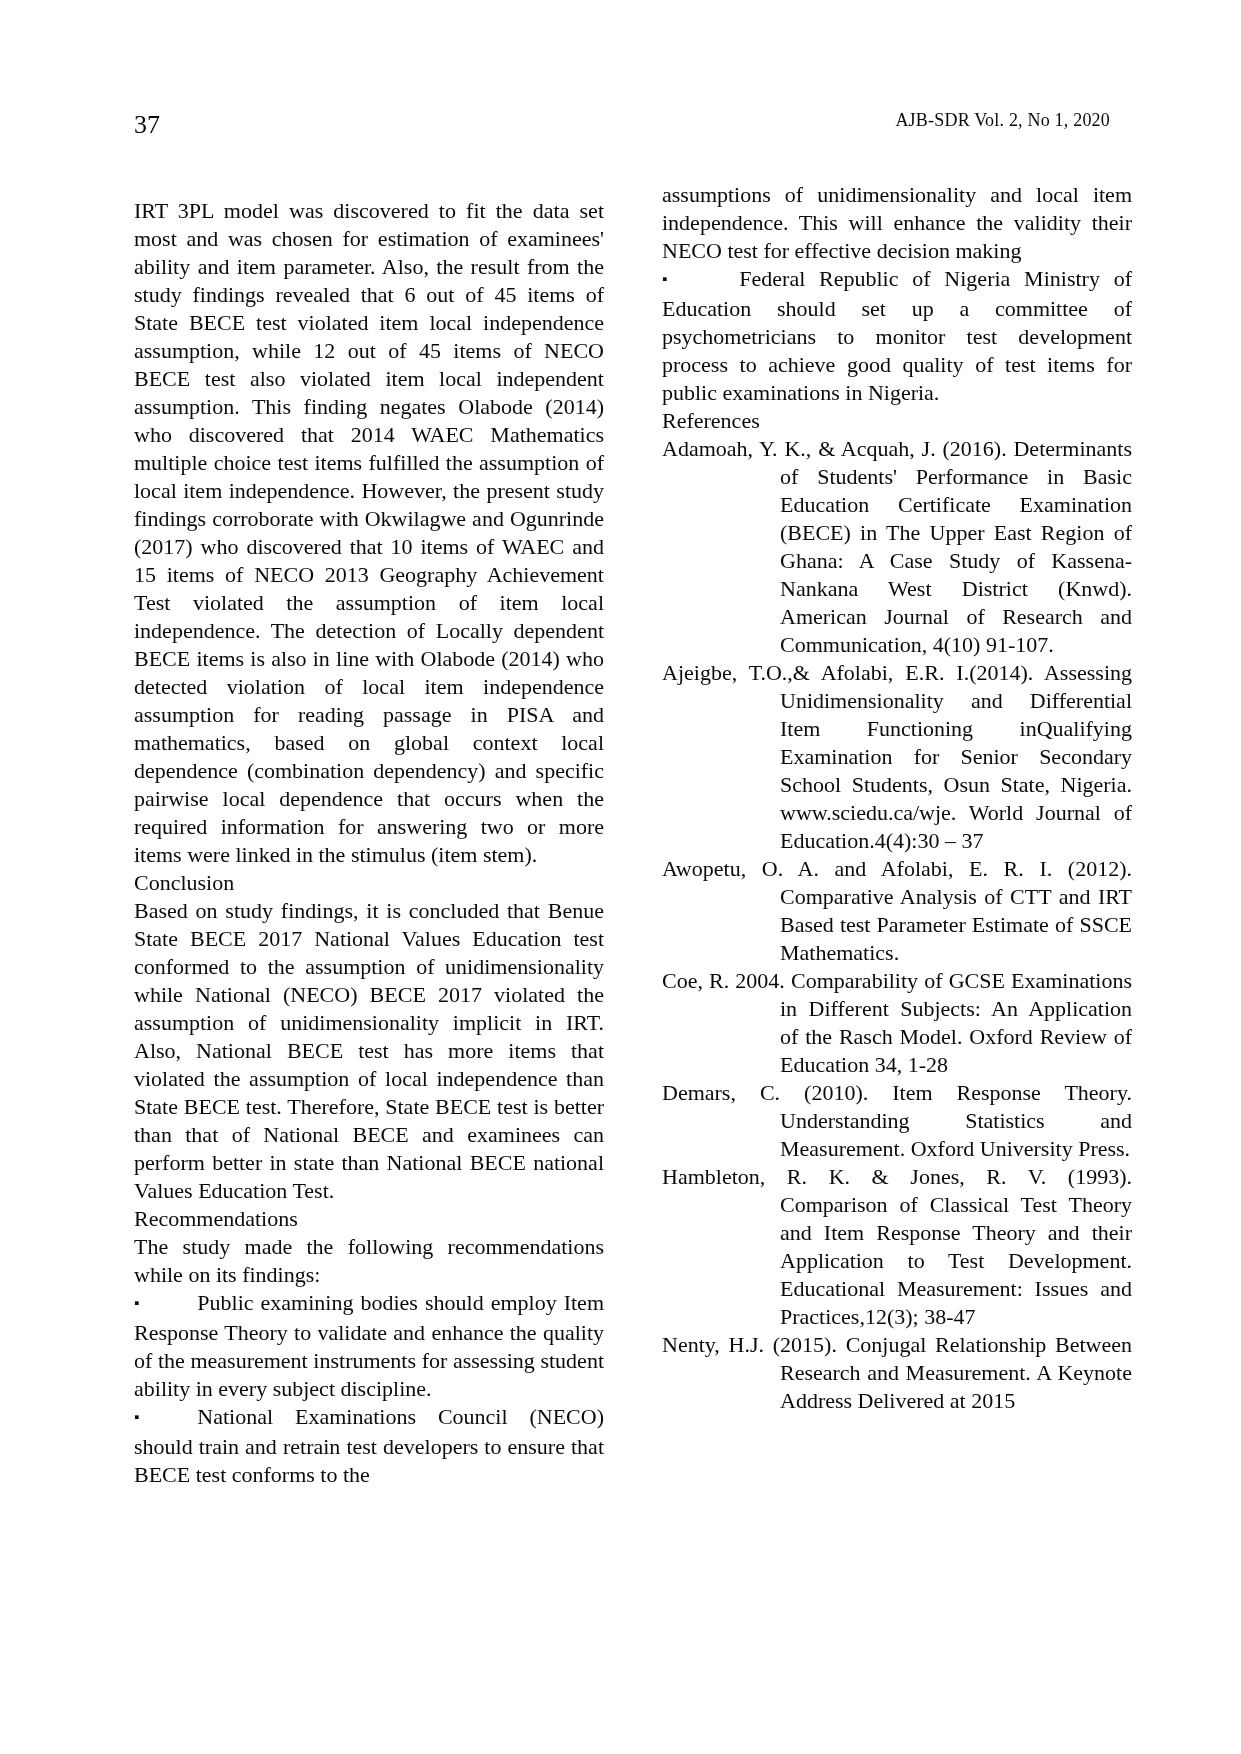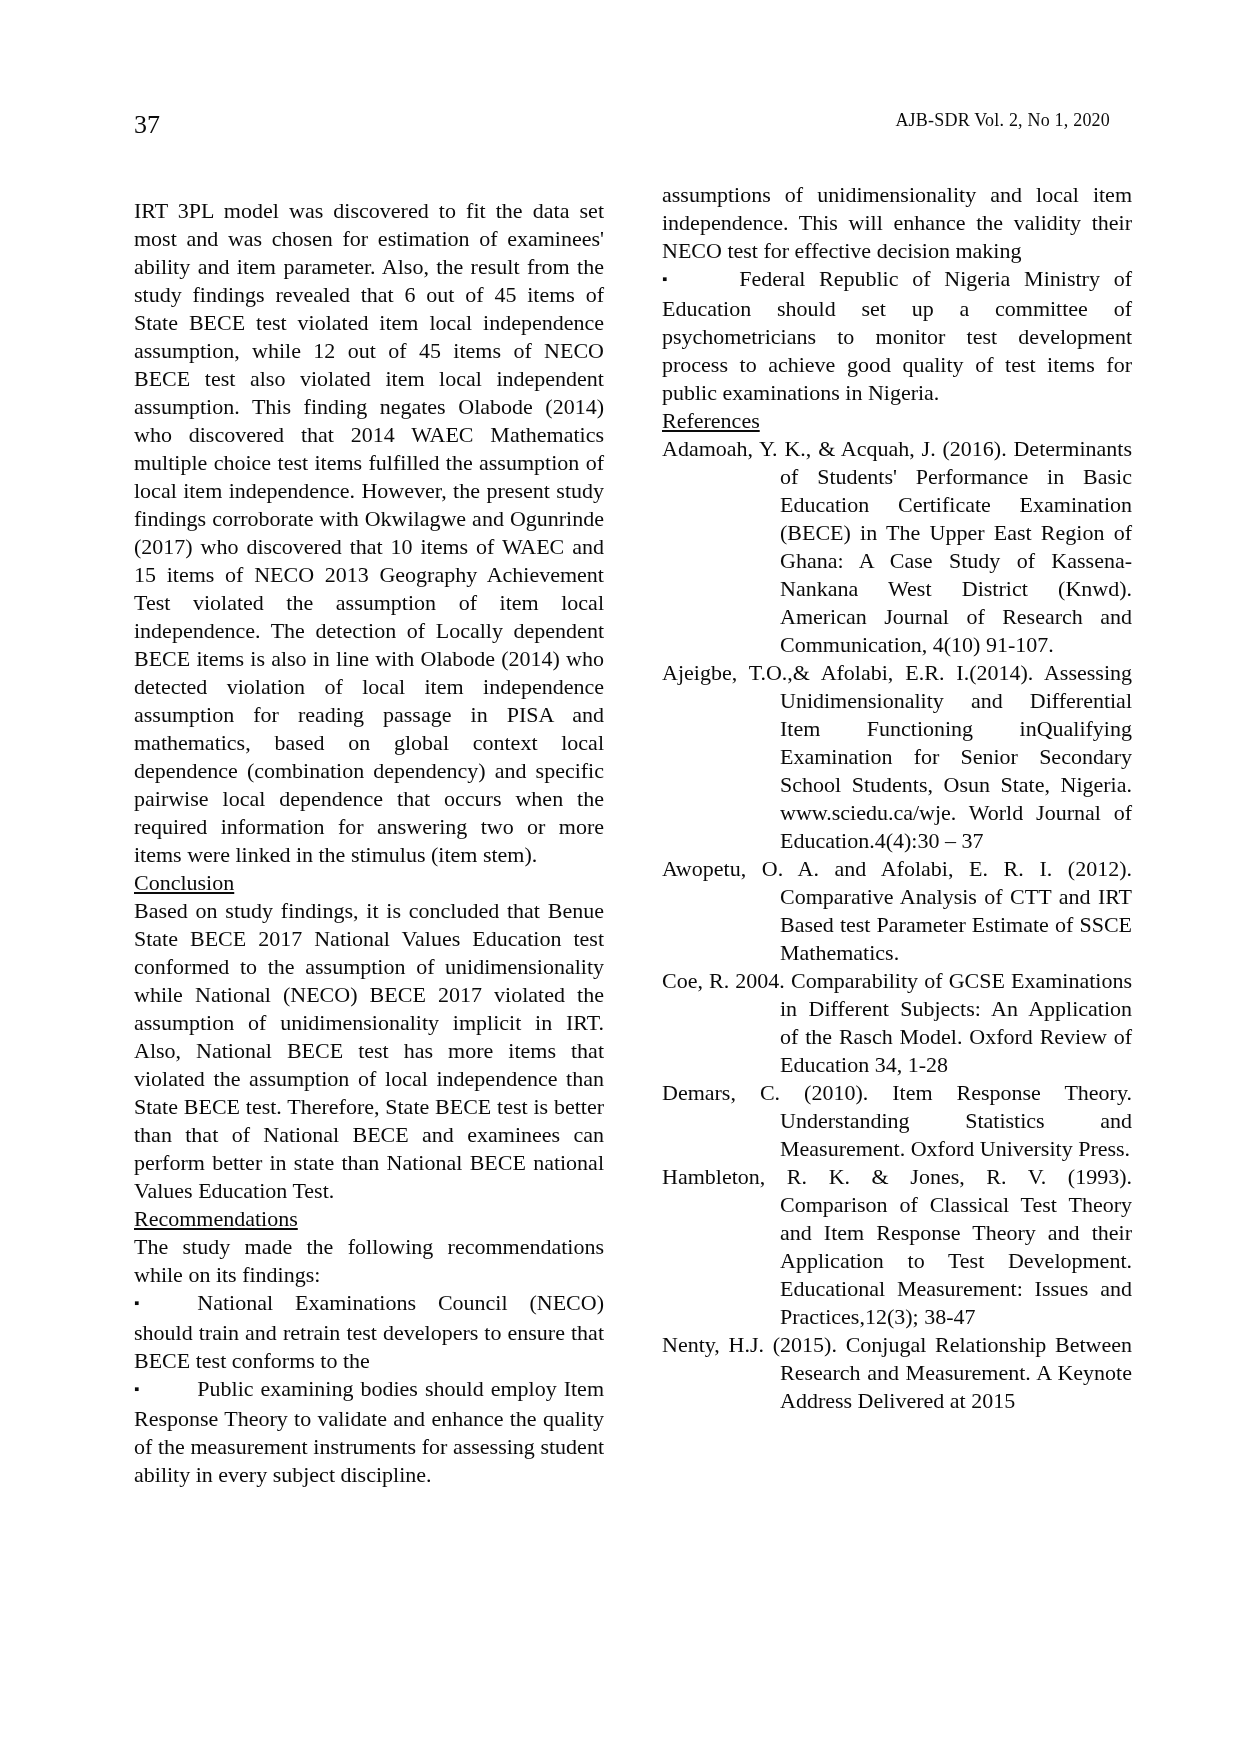--- a/index.html
+++ b/index.html
@@ -27,21 +27,21 @@
     position: absolute;
     top: 181px;
     width: 470px;
     font-size: 22px;
     line-height: 28px;
     text-align: justify;
   }
   .col-left  { left: 134px; margin-top: 16px; }
   .col-right { left: 662px; }
   .col p { margin: 0; }
-  .heading { margin-top: 28px; text-decoration: underline; }
+  .heading { margin-top: 28px; }
   .bullet {
     display: inline-block;
     font-size: 15px;
     transform: translateY(-2px);
   }
   .tabgap { display: inline-block; width: 58px; }
   .tabgap-wide { display: inline-block; width: 72px; }
   .ref {
     padding-left: 118px;
     text-indent: -118px;
@@ -59,23 +59,23 @@
 
   <div class="col col-left">
     <p>IRT 3PL model was discovered to fit the data set most and was chosen for estimation of examinees' ability and item parameter. Also, the result from the study findings revealed that 6 out of 45 items of State BECE test violated item local independence assumption, while 12 out of 45 items of NECO BECE test also violated item local independent assumption. This finding negates Olabode (2014) who discovered that 2014 WAEC Mathematics multiple choice test items fulfilled the assumption of local item independence. However, the present study findings corroborate with Okwilagwe and Ogunrinde (2017) who discovered that 10 items of WAEC and 15 items of NECO 2013 Geography Achievement Test violated the assumption of item local independence. The detection of Locally dependent BECE items is also in line with Olabode (2014) who detected violation of local item independence assumption for reading passage in PISA and mathematics, based on global context local dependence (combination dependency) and specific pairwise local dependence that occurs when the required information for answering two or more items were linked in the stimulus (item stem).</p>
 
     <p class="heading">Conclusion</p>
     <p>Based on study findings, it is concluded that Benue State BECE 2017 National Values Education test conformed to the assumption of unidimensionality while National (NECO) BECE 2017 violated the assumption of unidimensionality implicit in IRT. Also, National BECE test has more items that violated the assumption of local independence than State BECE test. Therefore, State BECE test is better than that of National BECE and examinees can perform better in state than National BECE national Values Education Test.</p>
 
     <p class="heading">Recommendations</p>
     <p>The study made the following recommendations while on its findings:</p>
 
+    <p class="bullet-para"><span class="bullet">▪</span><span class="tabgap"></span><span>Public examining bodies should employ Item Response Theory to validate and enhance the quality of the measurement instruments for assessing student ability in every subject discipline.</span></p>
+
     <p class="bullet-para"><span class="bullet">▪</span><span class="tabgap"></span><span>National Examinations Council (NECO) should train and retrain test developers to ensure that BECE test conforms to the</span></p>
-
-    <p class="bullet-para"><span class="bullet">▪</span><span class="tabgap"></span><span>Public examining bodies should employ Item Response Theory to validate and enhance the quality of the measurement instruments for assessing student ability in every subject discipline.</span></p>
   </div>
 
   <div class="col col-right">
     <p>assumptions of unidimensionality and local item independence. This will enhance the validity their NECO test for effective decision making</p>
 
     <p class="bullet-para"><span class="bullet">▪</span><span class="tabgap-wide"></span><span>Federal Republic of Nigeria Ministry of Education should set up a committee of psychometricians to monitor test development process to achieve good quality of test items for public examinations in Nigeria.</span></p>
 
     <p class="heading">References</p>
 
     <p class="ref">Adamoah, Y. K., &amp; Acquah, J. (2016). Determinants of Students' Performance in Basic Education Certificate Examination (BECE) in The Upper East Region of Ghana: A Case Study of Kassena-Nankana West District (Knwd). American Journal of Research and Communication, 4(10) 91-107.</p>

